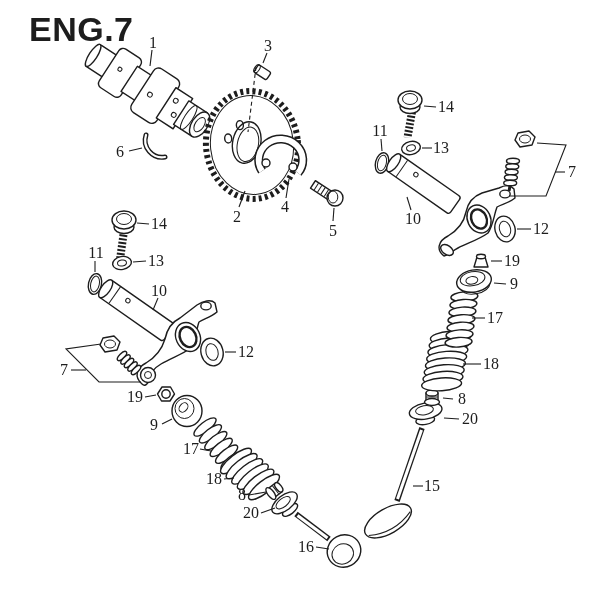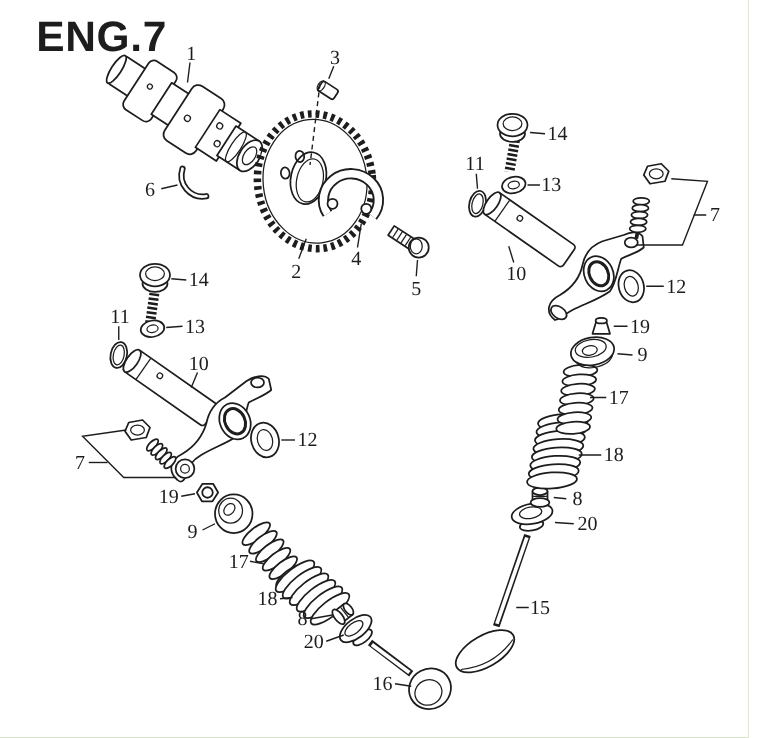--- a/index.html
+++ b/index.html
@@ -1,16 +1,16 @@
 <!DOCTYPE html>
 <html><head>
 <meta charset="utf-8">
 <style>
   html,body{margin:0;padding:0;background:#fff;}
-  .page{width:599px;height:590px;position:relative;background:#4d7c0f;overflow:hidden;}
+  .page{width:599px;height:590px;position:relative;background:#fca5a5;overflow:hidden;}
   svg{display:block;}
   svg text{font-family:"Liberation Serif",serif;font-size:16px;fill:#1d1d1d;}
   svg text.title{font-family:"Liberation Sans",sans-serif;font-size:34px;font-weight:bold;letter-spacing:.5px;}
   .s{stroke:#1d1d1d;stroke-width:1.4;fill:none;stroke-linecap:round;stroke-linejoin:round;}
   .w{stroke:#1d1d1d;stroke-width:1.4;fill:#fff;stroke-linejoin:round;}
   .thin{stroke:#1d1d1d;stroke-width:1;fill:none;}
   .ld{stroke:#1d1d1d;stroke-width:1.1;fill:none;}
   .stem{stroke:#1d1d1d;stroke-width:5.5;fill:none;stroke-linecap:butt;}
   .stemw{stroke:#fff;stroke-width:3;fill:none;stroke-linecap:butt;}
   .thread{stroke:#1d1d1d;stroke-width:8;stroke-dasharray:2 1.7;fill:none;stroke-linecap:butt;}

